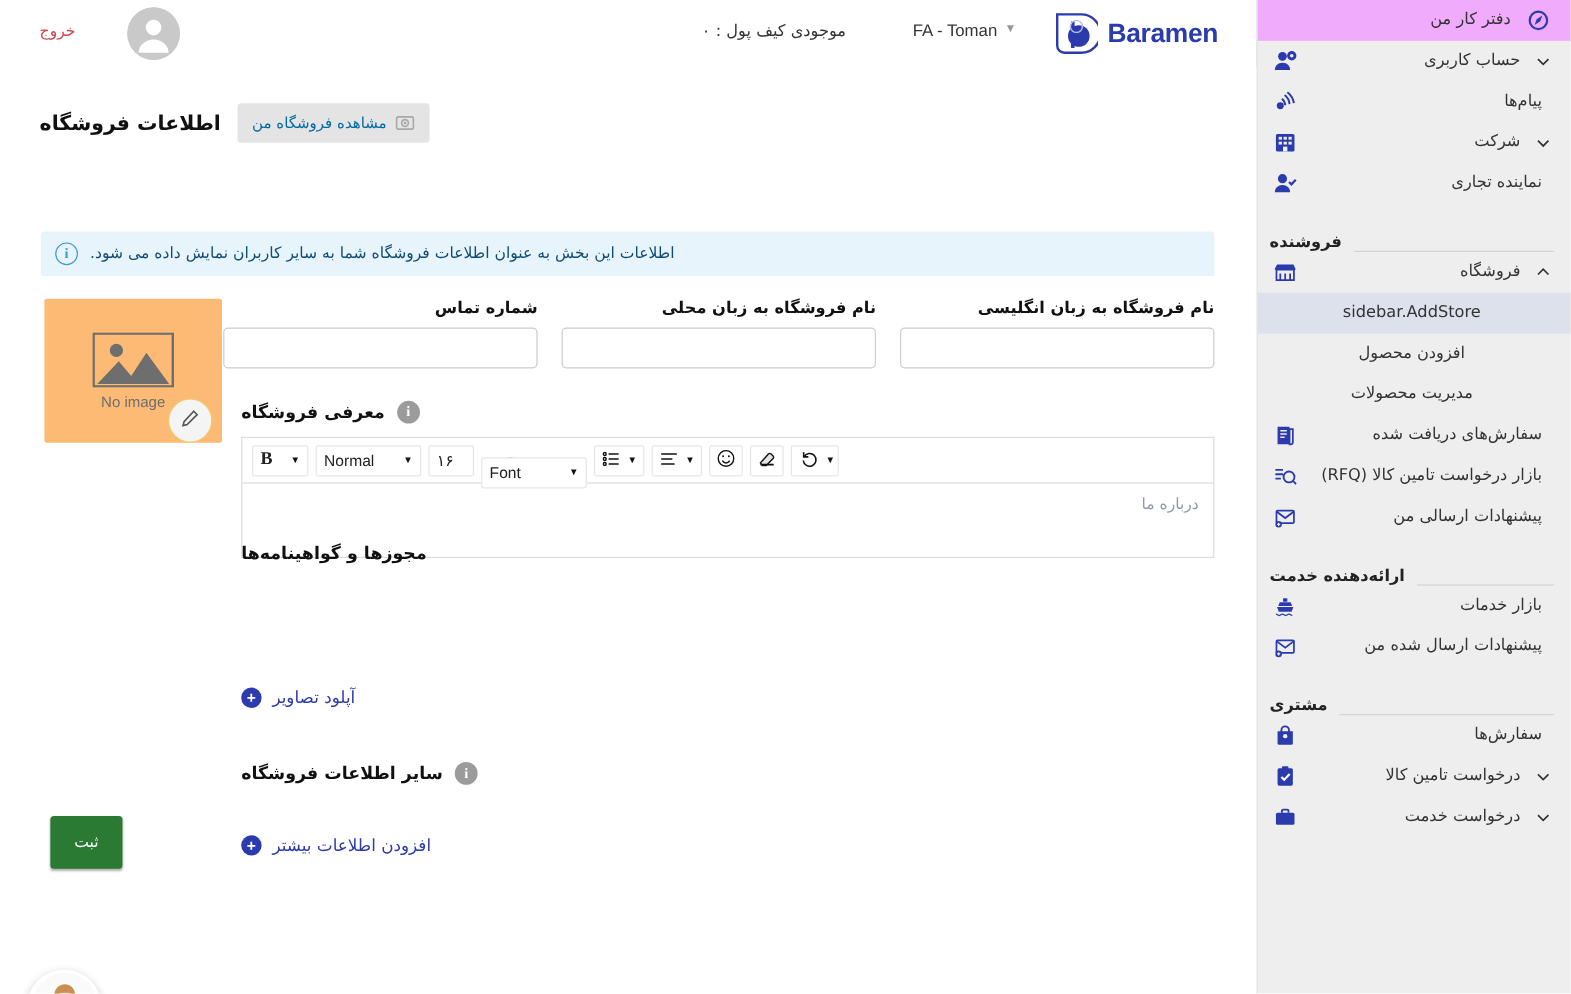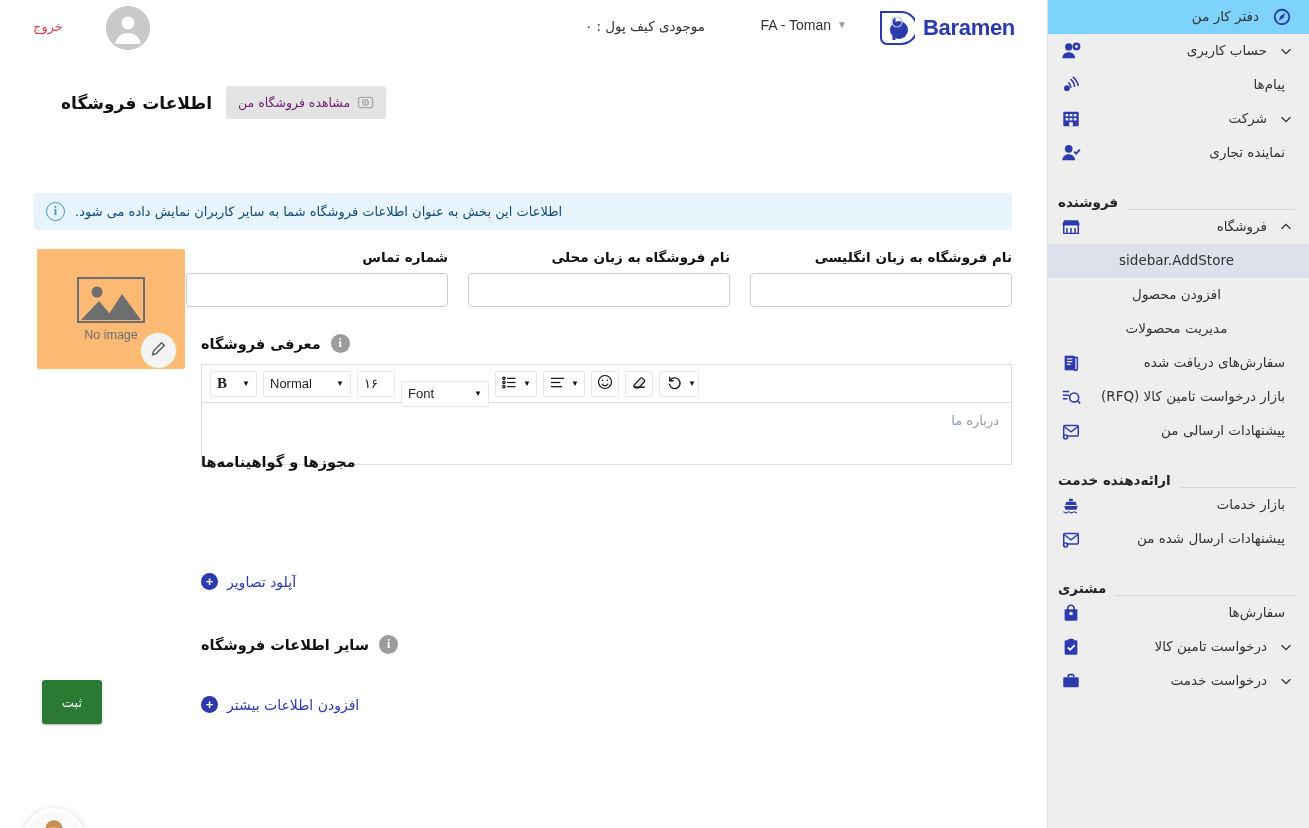--- a/index.html
+++ b/index.html
@@ -27,21 +27,21 @@
   }
   .side-row {
     display: flex;
     align-items: center;
     justify-content: flex-start;
     height: 34px;
     padding: 0 14px 0 10px;
     cursor: pointer;
     position: relative;
   }
-  .side-row.active { background: #7dd3fc; }
+  .side-row.active { background: #f0abfc; }
   .side-icon {
     width: 26px; height: 26px;
     display: flex; align-items: center; justify-content: center;
     flex: 0 0 26px;
     color: #2b3aad;
   }
   .side-icon svg { display:block; }
   .side-label {
     flex: 1 1 auto;
     text-align: right;
@@ -137,26 +137,26 @@
     top: 56px; left: 0;
     width: 1047px; height: 772px;
     background: #ffffff;
     padding: 0;
   }
   .page-head {
     position: absolute; top: 30px; right: 33px; left: 33px;
     display: flex; flex-direction: row; align-items: center; gap: 14px;
   }
   .page-title {
-    font-size: 17px; font-weight: bold; color: #111; margin-left: 28px;
+    font-size: 17px; font-weight: bold; color: #111;
   }
   .view-store-btn {
     display: inline-flex; align-items: center; gap: 7px;
     background: #e4e4e4;
-    color: #701a75;
+    color: #0369a1;
     border: none; border-radius: 3px;
     font-size: 12.5px;
     padding: 8px 12px;
     cursor: default;
     font-family: inherit;
   }
   .view-store-btn .eye {
     width: 17px; height: 17px;
     display:flex;align-items:center;justify-content:center;
     color: #a8a8a8;

